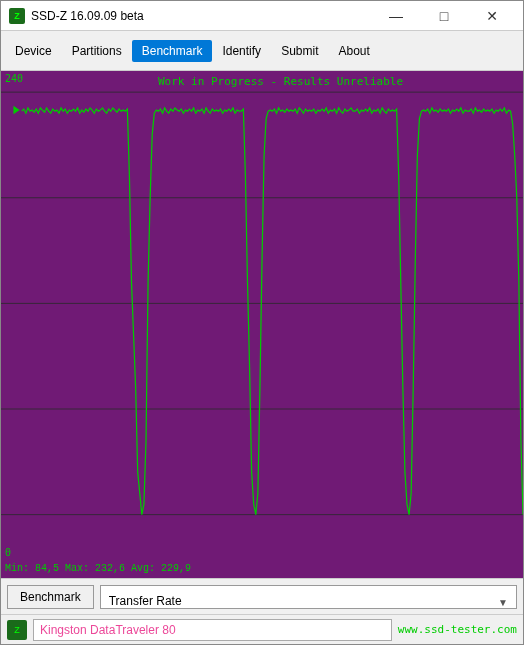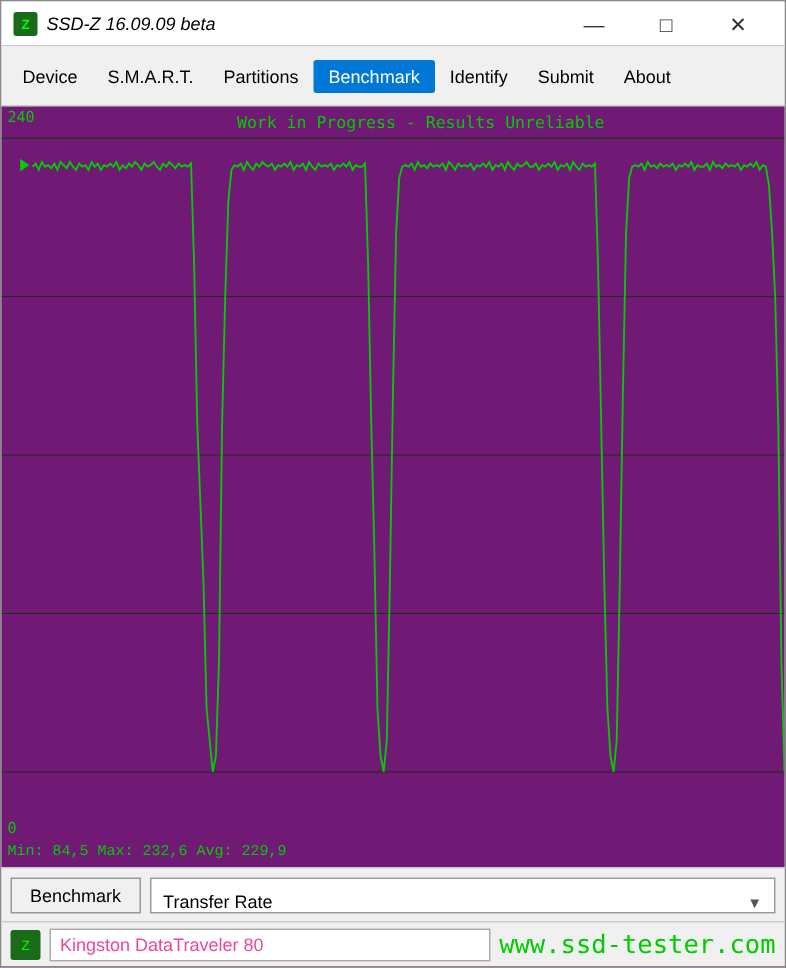--- a/index.html
+++ b/index.html
@@ -41,21 +41,20 @@
       display: flex;
       align-items: center;
       justify-content: center;
       color: #0f0;
       font-size: 9px;
       font-weight: bold;
     }
     .title-text {
       font-size: 12px;
       color: #000;
-      font-style: italic;
     }
     .title-controls {
       display: flex;
       gap: 2px;
     }
     .title-btn {
       width: 46px;
       height: 28px;
       background: transparent;
       border: none;
@@ -191,21 +190,21 @@
       flex: 1;
       background: #fff;
       height: 22px;
       display: flex;
       align-items: center;
       padding: 0 6px;
       border: 1px solid #aaa;
     }
     .status-watermark {
       color: #00cc00;
-      font-size: 17px;
+      font-size: 11px;
       font-family: monospace;
     }
   </style>
 </head>
 <body>
 
 <div class="window">
 
   <div class="title-bar">
     <div class="title-bar-left">
@@ -216,21 +215,20 @@
     </div>
     <div class="title-controls">
       <button class="title-btn">—</button>
       <button class="title-btn">□</button>
       <button class="title-btn close">✕</button>
     </div>
   </div>
 
   <div class="menu-bar">
     <div class="menu-item">Device</div>
-    <div class="menu-item">S.M.A.R.T.</div>
     <div class="menu-item">Partitions</div>
     <div class="menu-item active">Benchmark</div>
     <div class="menu-item">Identify</div>
     <div class="menu-item">Submit</div>
     <div class="menu-item">About</div>
   </div>
 
   <div class="chart-container">
     <div class="chart-label-240">240</div>
     <div class="chart-label-top">Work in Progress - Results Unreliable</div>

